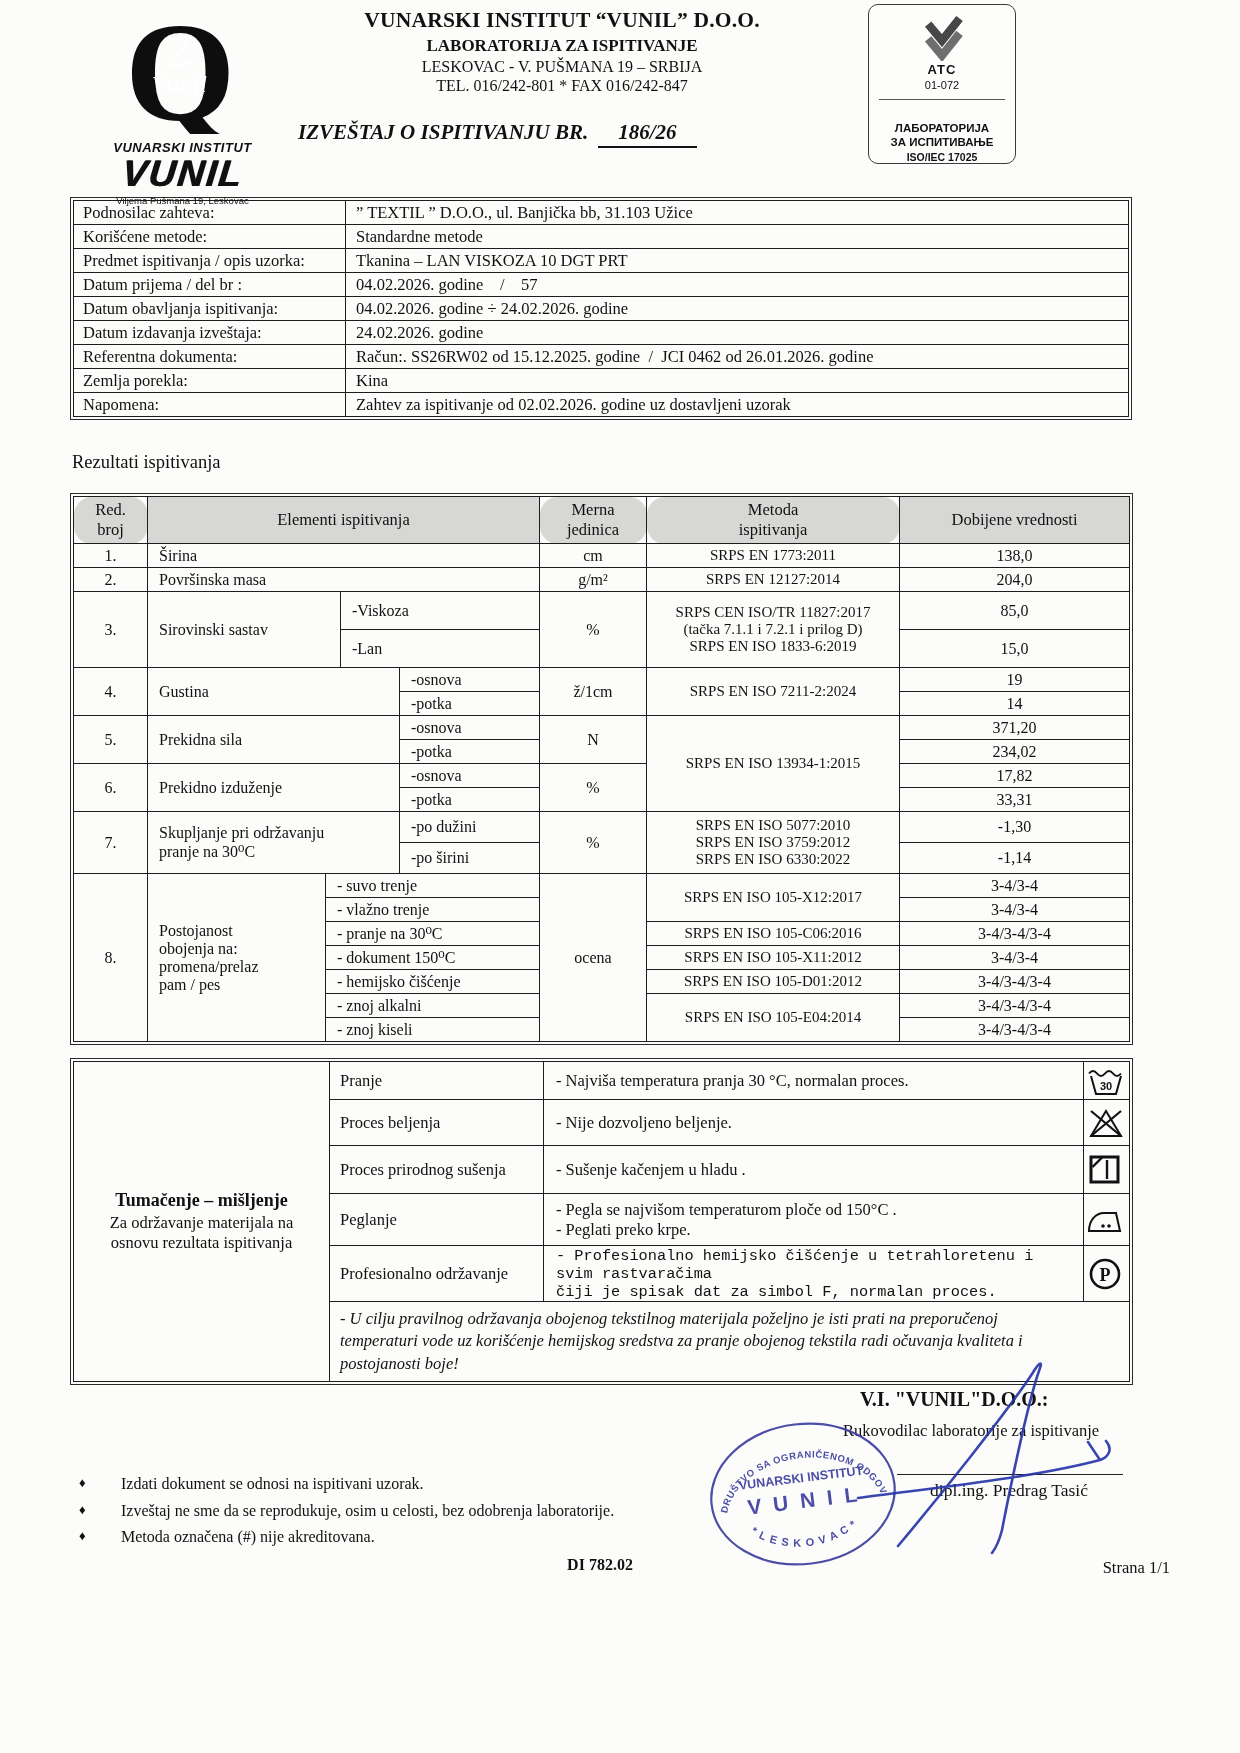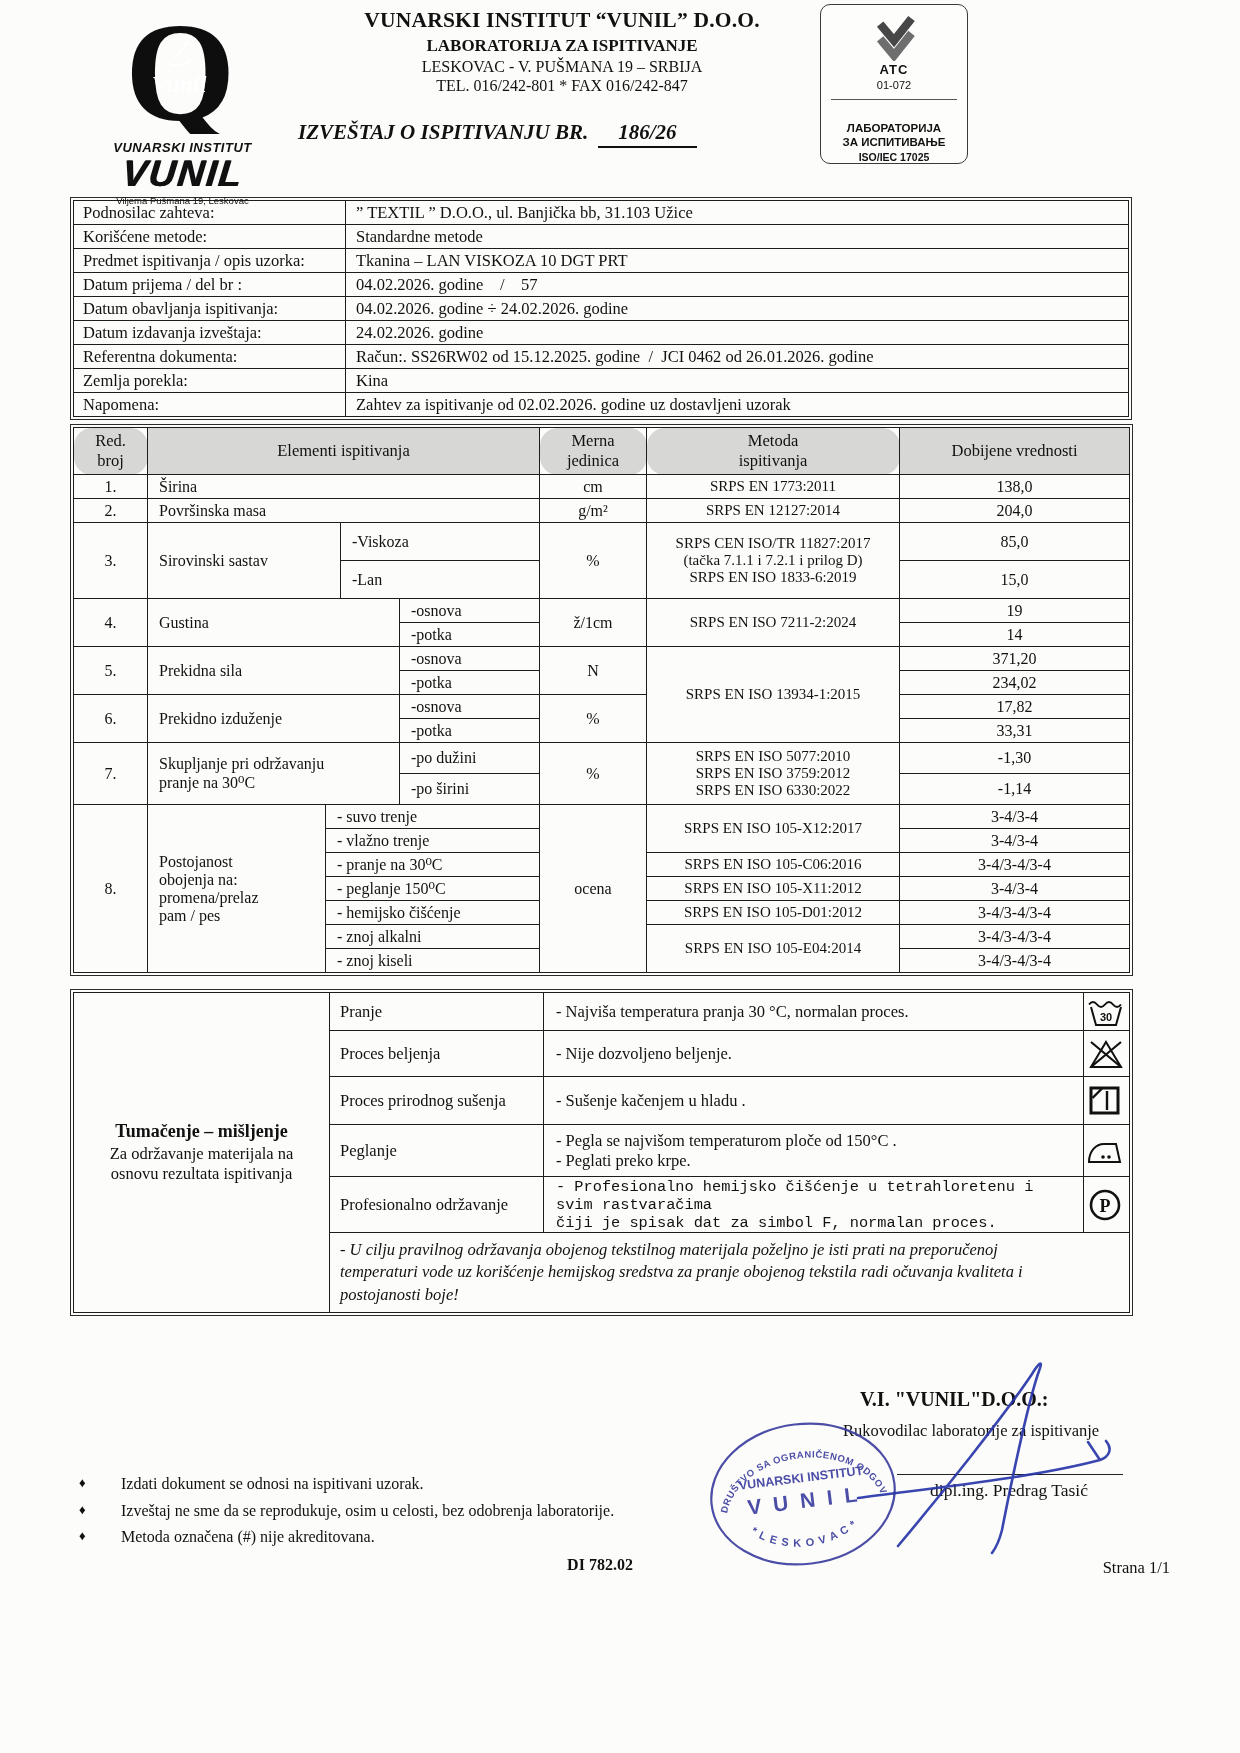--- a/index.html
+++ b/index.html
@@ -15,21 +15,21 @@
   .logo-sub-inst{font-family:"Liberation Sans","DejaVu Sans",sans-serif;font-weight:bold;font-style:italic;font-size:13px;letter-spacing:.5px;margin-top:2px;}
   .logo-sub-big{font-family:"Liberation Sans","DejaVu Sans",sans-serif;font-weight:bold;font-style:italic;font-size:37px;letter-spacing:2px;line-height:1;transform:skewX(-6deg);text-shadow:1px 0 #111;}
   .logo-sub-addr{font-family:"Liberation Sans","DejaVu Sans",sans-serif;font-size:9.5px;margin-top:3px;}
   .center-block{position:absolute;left:222px;top:8px;width:540px;text-align:center;}
   .org-name{font-size:21.5px;font-weight:bold;letter-spacing:.2px;}
   .lab-name{font-size:17px;font-weight:bold;margin-top:3px;}
   .addr-line{font-size:16px;margin-top:2px;}
   .tel-line{font-size:16px;margin-top:1px;}
   .report-title{font-size:21px;font-weight:bold;font-style:italic;margin-top:25px;text-align:left;padding-left:6px;}
   .report-number{display:inline-block;border-bottom:2px solid #111;padding:0 20px 1px 20px;margin-left:10px;}
-  .badge{position:absolute;left:750px;top:4px;width:146px;height:158px;border:1.6px solid #3a3a3a;border-radius:10px;
+  .badge{position:absolute;left:798px;top:4px;width:146px;height:158px;border:1.6px solid #3a3a3a;border-radius:10px;
     display:flex;flex-direction:column;align-items:center;font-family:"Liberation Sans","DejaVu Sans",sans-serif;background:#fdfdfc;}
   .badge-atc{font-size:13px;font-weight:bold;letter-spacing:1px;margin-top:1px;}
   .badge-code{font-size:11px;margin-top:2px;}
   .badge-sep{width:86%;border-top:1px solid #555;margin-top:8px;}
   .badge-cyr{font-size:11.5px;font-weight:bold;line-height:1.25;margin-top:21px;text-align:center;}
   .badge-iso{font-size:10.5px;font-weight:bold;margin-top:1px;}
 
   
   .dbl{border:1.6px solid #2b2b2b;padding:2px;display:inline-block;background:transparent;}
   table{border-collapse:collapse;table-layout:fixed;}
@@ -170,20 +170,21 @@
             </tr>
           <tr>
               <td class="lab">Napomena:</td>
               <td class="val">Zahtev za ispitivanje od 02.02.2026. godine uz dostavljeni uzorak</td>
             </tr>
         </tbody>
       </table>
     </div>
 
     
+    <div class="res-heading">Rezultati ispitivanja</div>
 
     <div class="dbl">
       <table class="rt">
         <colgroup>
           <col style="width:74px">
             <col style="width:178px">
             <col style="width:15px">
             <col style="width:59px">
             <col style="width:140px">
             <col style="width:107px">
@@ -301,21 +302,21 @@
           <tr class="h24">
             <td colspan="3" class="el-sub">- vlažno trenje</td>
             <td>3-4/3-4</td>
           </tr>
           <tr class="h24">
             <td colspan="3" class="el-sub">- pranje na 30⁰C</td>
             <td class="method">SRPS EN ISO 105-C06:2016</td>
             <td>3-4/3-4/3-4</td>
           </tr>
           <tr class="h24">
-            <td colspan="3" class="el-sub">- peglanje 150⁰C</td>
+            <td colspan="3" class="el-sub">- dokument 150⁰C</td>
             <td class="method">SRPS EN ISO 105-X11:2012</td>
             <td>3-4/3-4</td>
           </tr>
           <tr class="h24">
             <td colspan="3" class="el-sub">- hemijsko čišćenje</td>
             <td class="method">SRPS EN ISO 105-D01:2012</td>
             <td>3-4/3-4/3-4</td>
           </tr>
           <tr class="h24">
             <td colspan="3" class="el-sub">- znoj alkalni</td>

